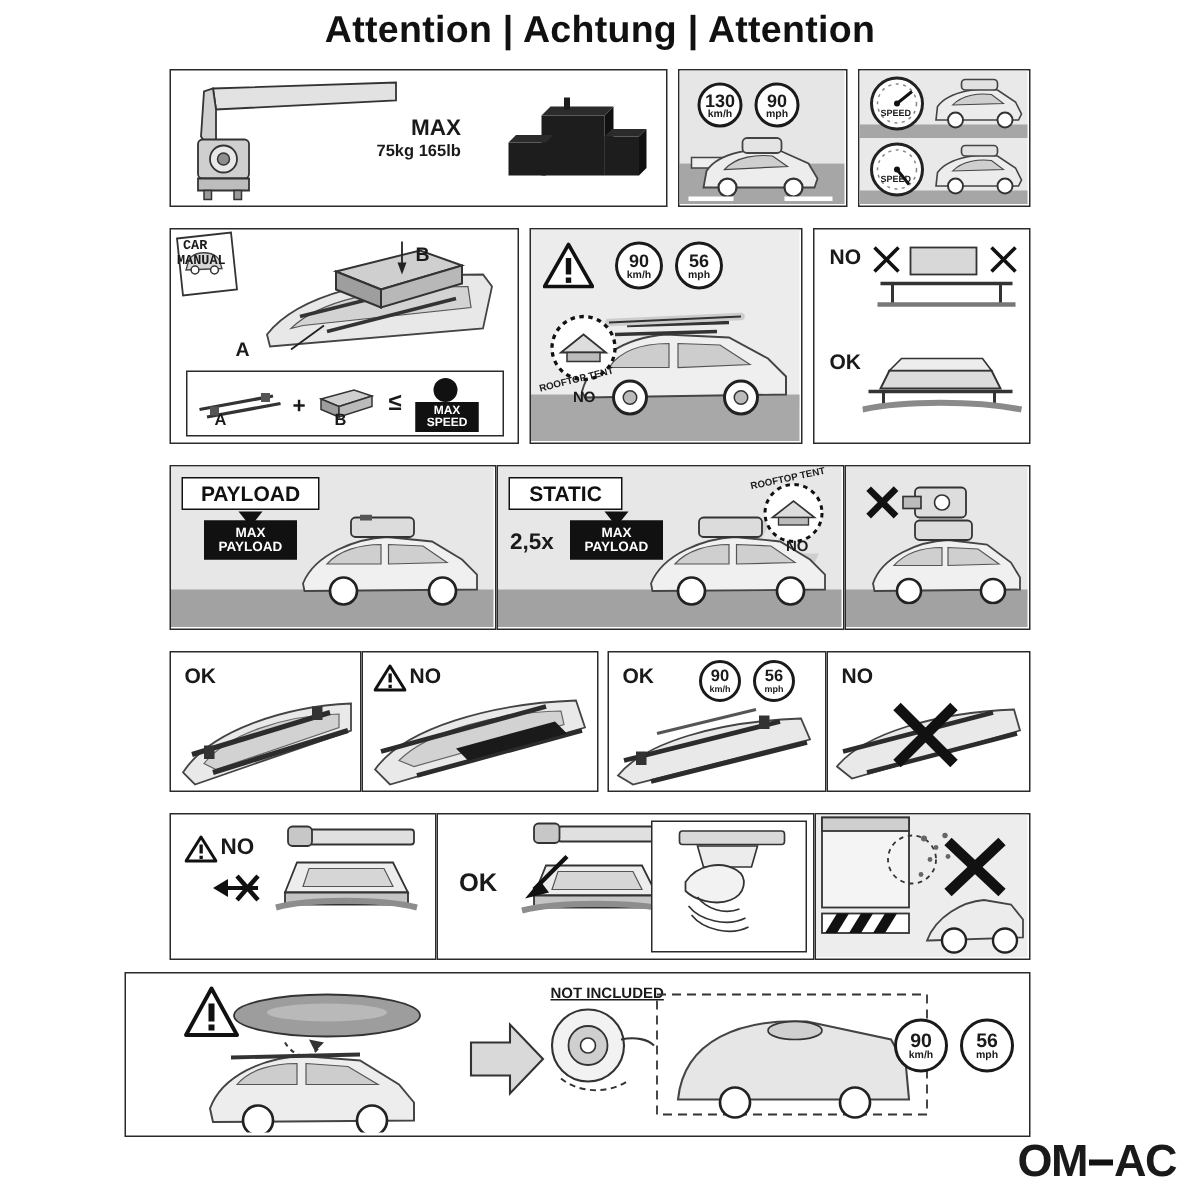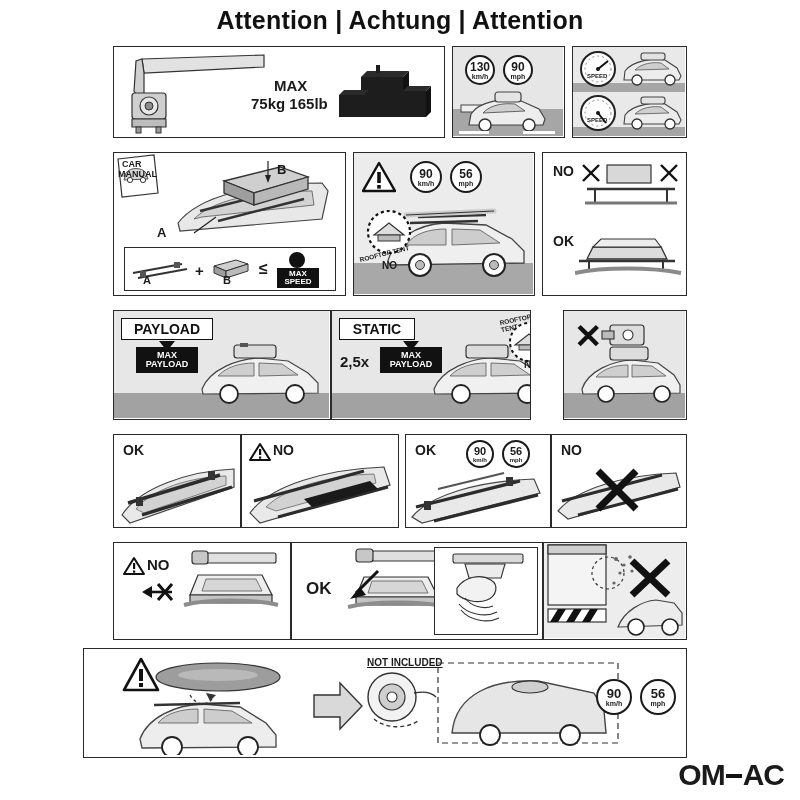--- a/index.html
+++ b/index.html
@@ -65,21 +65,21 @@
       <path d="M247 30 L253 24 L295 24 L289 30 Z" fill="#2b2b2b"></path>
       <path d="M289 30 L295 24 L295 64 L289 70 Z" fill="#111"></path>
       <path d="M289 44 L312 44 L312 70 L289 70 Z" fill="#1d1d1d"></path>
       <path d="M289 44 L294 39 L317 39 L312 44 Z" fill="#2b2b2b"></path>
       <path d="M312 44 L317 39 L317 65 L312 70 Z" fill="#111"></path>
       <path d="M225 48 L250 48 L250 70 L225 70 Z" fill="#1d1d1d"></path>
       <path d="M225 48 L230 43 L255 43 L250 48 Z" fill="#2b2b2b"></path>
       <rect x="262" y="18" width="4" height="8" fill="#1d1d1d"></rect>
     </svg>
     <div class="lbl" style="left:160px;top:30px;font-size:15px;">MAX</div>
-    <div class="lbl" style="left:137px;top:48px;font-size:15px;">75kg 165lb</div>
+    <div class="lbl" style="left:137px;top:48px;font-size:11px;">75kg 165lb</div>
   </div>
 
   <div class="panel" style="left:452px;top:46px;width:113px;height:92px;overflow:hidden;">
     <div class="sky" style="left:0;top:0;width:110px;height:62px;background:#e6e6e6;"></div>
     <div class="road" style="left:0;top:62px;width:110px;height:27px;background:#a6a6a6;"></div>
     <svg width="110" height="50" viewBox="0 0 110 50" style="position:absolute;left:0;top:40px;">
       <rect x="8" y="18" width="34" height="7" fill="#efefef" stroke="#444" stroke-width="1"></rect>
       <path d="M18 27 C26 14, 52 11, 66 13 L86 22 L92 32 L90 38 L16 38 Z" fill="#ededed" stroke="#444" stroke-width="1.2"></path>
       <path d="M30 26 C38 17, 52 16, 62 17 L72 24 Z" fill="#cfcfcf" stroke="#444" stroke-width="0.8"></path>
       <circle cx="32" cy="38" r="6" fill="#fff" stroke="#333" stroke-width="1.5"></circle>
@@ -138,22 +138,22 @@
   </div>
 
   <div class="panel" style="left:113px;top:152px;width:233px;height:144px;overflow:hidden;">
 
     <svg width="56" height="52" viewBox="0 0 56 52" style="position:absolute;left:-6px;top:-2px;">
       <path d="M10 8 L46 4 L50 42 L14 46 Z" fill="#fff" stroke="#333" stroke-width="1.2"></path>
       <path d="M18 22 C22 16, 34 16, 38 22 L40 28 L16 29 Z" fill="#d6d6d6" stroke="#444" stroke-width="0.9"></path>
       <circle cx="22" cy="29" r="2.6" fill="#fff" stroke="#333" stroke-width="1"></circle>
       <circle cx="35" cy="29" r="2.6" fill="#fff" stroke="#333" stroke-width="1"></circle>
     </svg>
-    <div class="tiny" style="position:absolute;left:8px;top:6px;font-size:9px;">CAR</div>
-    <div class="tiny" style="position:absolute;left:4px;top:16px;font-size:9px;">MANUAL</div>
+    <div class="tiny" style="position:absolute;left:8px;top:6px;font-size:9px;font-family:Liberation Mono, monospace;">CAR</div>
+    <div class="tiny" style="position:absolute;left:4px;top:16px;font-size:9px;font-family:Liberation Mono, monospace;">MANUAL</div>
 
     <svg width="160" height="82" viewBox="0 0 160 82" style="position:absolute;left:58px;top:8px;">
       <path d="M6 62 C26 36, 78 22, 150 22 L156 30 L150 58 L8 70 Z" fill="#e8e8e8" stroke="#444" stroke-width="1.2"></path>
       <path d="M22 58 C40 40, 80 30, 140 30 L142 44 L30 56 Z" fill="#d3d3d3" stroke="#555" stroke-width="0.8"></path>
 
       <path d="M28 50 L116 28" stroke="#333" stroke-width="2.4" fill="none"></path>
       <path d="M46 60 L132 38" stroke="#333" stroke-width="2.4" fill="none"></path>
 
       <path d="M52 20 L108 6 L136 16 L82 32 Z" fill="#cfcfcf" stroke="#333" stroke-width="1.3"></path>
       <path d="M52 20 L82 32 L82 44 L52 32 Z" fill="#9e9e9e" stroke="#333" stroke-width="1.3"></path>
@@ -277,21 +277,21 @@
       <path d="M6 46 C14 26, 42 16, 62 15 L92 18 L112 30 L122 40 L122 50 L7 51 Z" fill="#f0f0f0" stroke="#444" stroke-width="1.2"></path>
       <path d="M22 33 C30 24, 44 20, 58 20 L58 33 Z" fill="#cfcfcf" stroke="#555" stroke-width="0.8"></path>
       <path d="M63 20 L86 21 L102 32 L63 33 Z" fill="#cfcfcf" stroke="#555" stroke-width="0.8"></path>
       <circle cx="33" cy="51" r="9" fill="#fff" stroke="#222" stroke-width="1.8"></circle>
       <circle cx="99" cy="51" r="9" fill="#fff" stroke="#222" stroke-width="1.8"></circle>
       <rect x="38" y="2" width="42" height="13" rx="3" fill="#dcdcdc" stroke="#333" stroke-width="1.2"></rect>
       <rect x="44" y="0" width="8" height="4" fill="#555"></rect>
     </svg>
   </div>
 
-  <div class="panel" style="left:331px;top:310px;width:200px;height:110px;overflow:hidden;">
+  <div class="panel" style="left:331px;top:310px;width:232px;height:110px;overflow:hidden;">
     <div class="sky" style="left:0;top:0;width:229px;height:88px;background:#e7e7e7;"></div>
     <div class="road" style="left:0;top:82px;width:229px;height:25px;background:#a2a2a2;"></div>
 
     <svg width="70" height="72" viewBox="0 0 70 72" style="position:absolute;left:150px;top:14px;opacity:.55;">
       <path d="M20 70 L6 40 L34 40 Z" fill="#b5b5b5"></path>
       <path d="M20 46 L8 22 L32 22 Z" fill="#c3c3c3"></path>
       <path d="M52 70 L40 44 L64 44 Z" fill="#bcbcbc"></path>
     </svg>
     <div class="whitebox" style="left:7px;top:7px;width:76px;height:22px;font-size:14px;">
       <span>STATIC</span>

